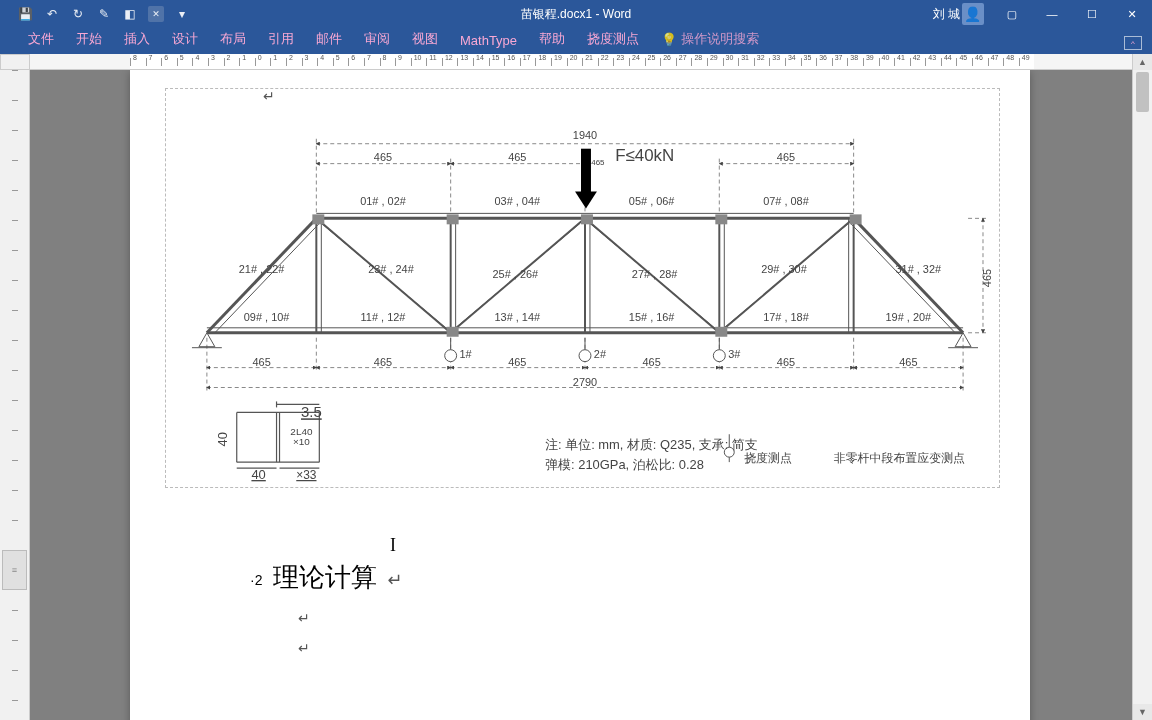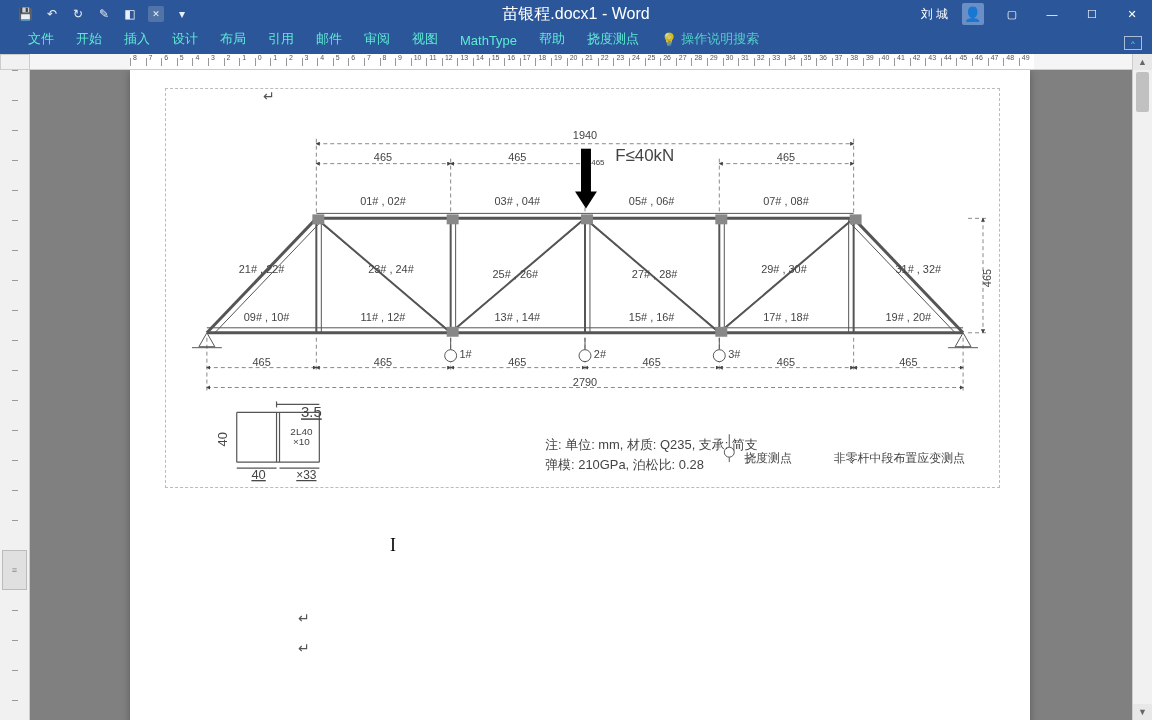--- a/index.html
+++ b/index.html
@@ -2,28 +2,28 @@
 <html><head>
 <meta charset="utf-8">
 <style>
   * { margin: 0; padding: 0; box-sizing: border-box; font-family: "Microsoft YaHei", "Segoe UI", sans-serif; }
   body { width: 1152px; height: 720px; overflow: hidden; background: #f0f0f0; position: relative; }
 
   
   .titlebar { height: 28px; background: #2b579a; display: flex; align-items: center; color: #fff; font-size: 12px; position: relative; }
   .titlebar .qat { display: flex; align-items: center; gap: 10px; padding-left: 18px; }
   .titlebar .qat .ico { width: 16px; height: 16px; display: flex; align-items: center; justify-content: center; font-size: 12px; opacity: 0.9; }
-  .titlebar .doc-title { position: absolute; left: 50%; transform: translateX(-50%); font-size: 16px; }
+  .titlebar .doc-title { position: absolute; left: 50%; transform: translateX(-50%); font-size: 12px; }
   .titlebar .right { position: absolute; right: 0; display: flex; align-items: center; height: 100%; }
-  .titlebar .user { font-size: 12px; margin-right: 14px; }
+  .titlebar .user { font-size: 12px; margin-right: 2px; }
   .titlebar .avatar { width: 22px; height: 22px; background: #6a8fc7; border-radius: 2px; display:flex;align-items:center;justify-content:center;font-size:14px;margin-right:8px; }
   .titlebar .winbtn { width: 40px; height: 28px; display: flex; align-items: center; justify-content: center; font-size: 11px; }
 
   
-  .menubar { height: 26px; background: #2b579a; display: flex; align-items: flex-end; color: #5eead4; font-size: 13px; padding-left: 18px; gap: 2px; position: relative; }
+  .menubar { height: 26px; background: #2b579a; display: flex; align-items: flex-end; color: #f9a8d4; font-size: 13px; padding-left: 18px; gap: 2px; position: relative; }
   .menubar .tab { padding: 4px 10px 6px 10px; cursor: pointer; }
   .menubar .search-area { display: flex; align-items: center; gap: 4px; padding: 4px 10px 6px 10px; opacity: 0.8; }
   .menubar .collapse { position: absolute; right: 10px; bottom: 4px; width: 18px; height: 14px; border: 1px solid rgba(255,255,255,0.6); display:flex;align-items:center;justify-content:center;font-size:8px; }
 
   
   .ruler-corner { position: absolute; left: 0; top: 54px; width: 30px; height: 16px; background: #f1f1f1; border:1px solid #ccc; }
   .hruler { position: absolute; left: 30px; right: 20px; top: 54px; height: 16px; background: #f5f5f5; border-bottom: 1px solid #ccc; font-size: 7px; color: #555; overflow: hidden; }
   .hruler .page-ruler { position: absolute; left: 100px; top: 0; height: 16px; display: flex; background: #fff; }
   .hruler .tick { width: 15.6px; border-left: 1px solid #999; height: 8px; margin-top: 4px; position: relative; }
   .hruler .tick span { position: absolute; top: -4px; left: 2px; }
@@ -494,16 +494,21 @@
           <text x="380" y="362" text-anchor="start" font-size="13">注: 单位: mm, 材质: Q235, 支承: 简支</text>
           <text x="380" y="382" text-anchor="start" font-size="13">弹模: 210GPa, 泊松比: 0.28</text>
           <text x="580" y="375" text-anchor="start" font-size="12">挠度测点</text>
           <text x="670" y="375" text-anchor="start" font-size="12">非零杆中段布置应变测点</text>
         </g>
       </svg>
     </div>
 
     <span class="cursor-mark">I</span>
 
+    <div class="heading2">
+      <span class="bullet">·2</span>
+      <span>理论计算</span>
+      <span class="pm">↵</span>
+    </div>
     <span class="empty-para1">↵</span>
     <span class="empty-para2">↵</span>
   </div>
 </div>
 
 </body></html>

